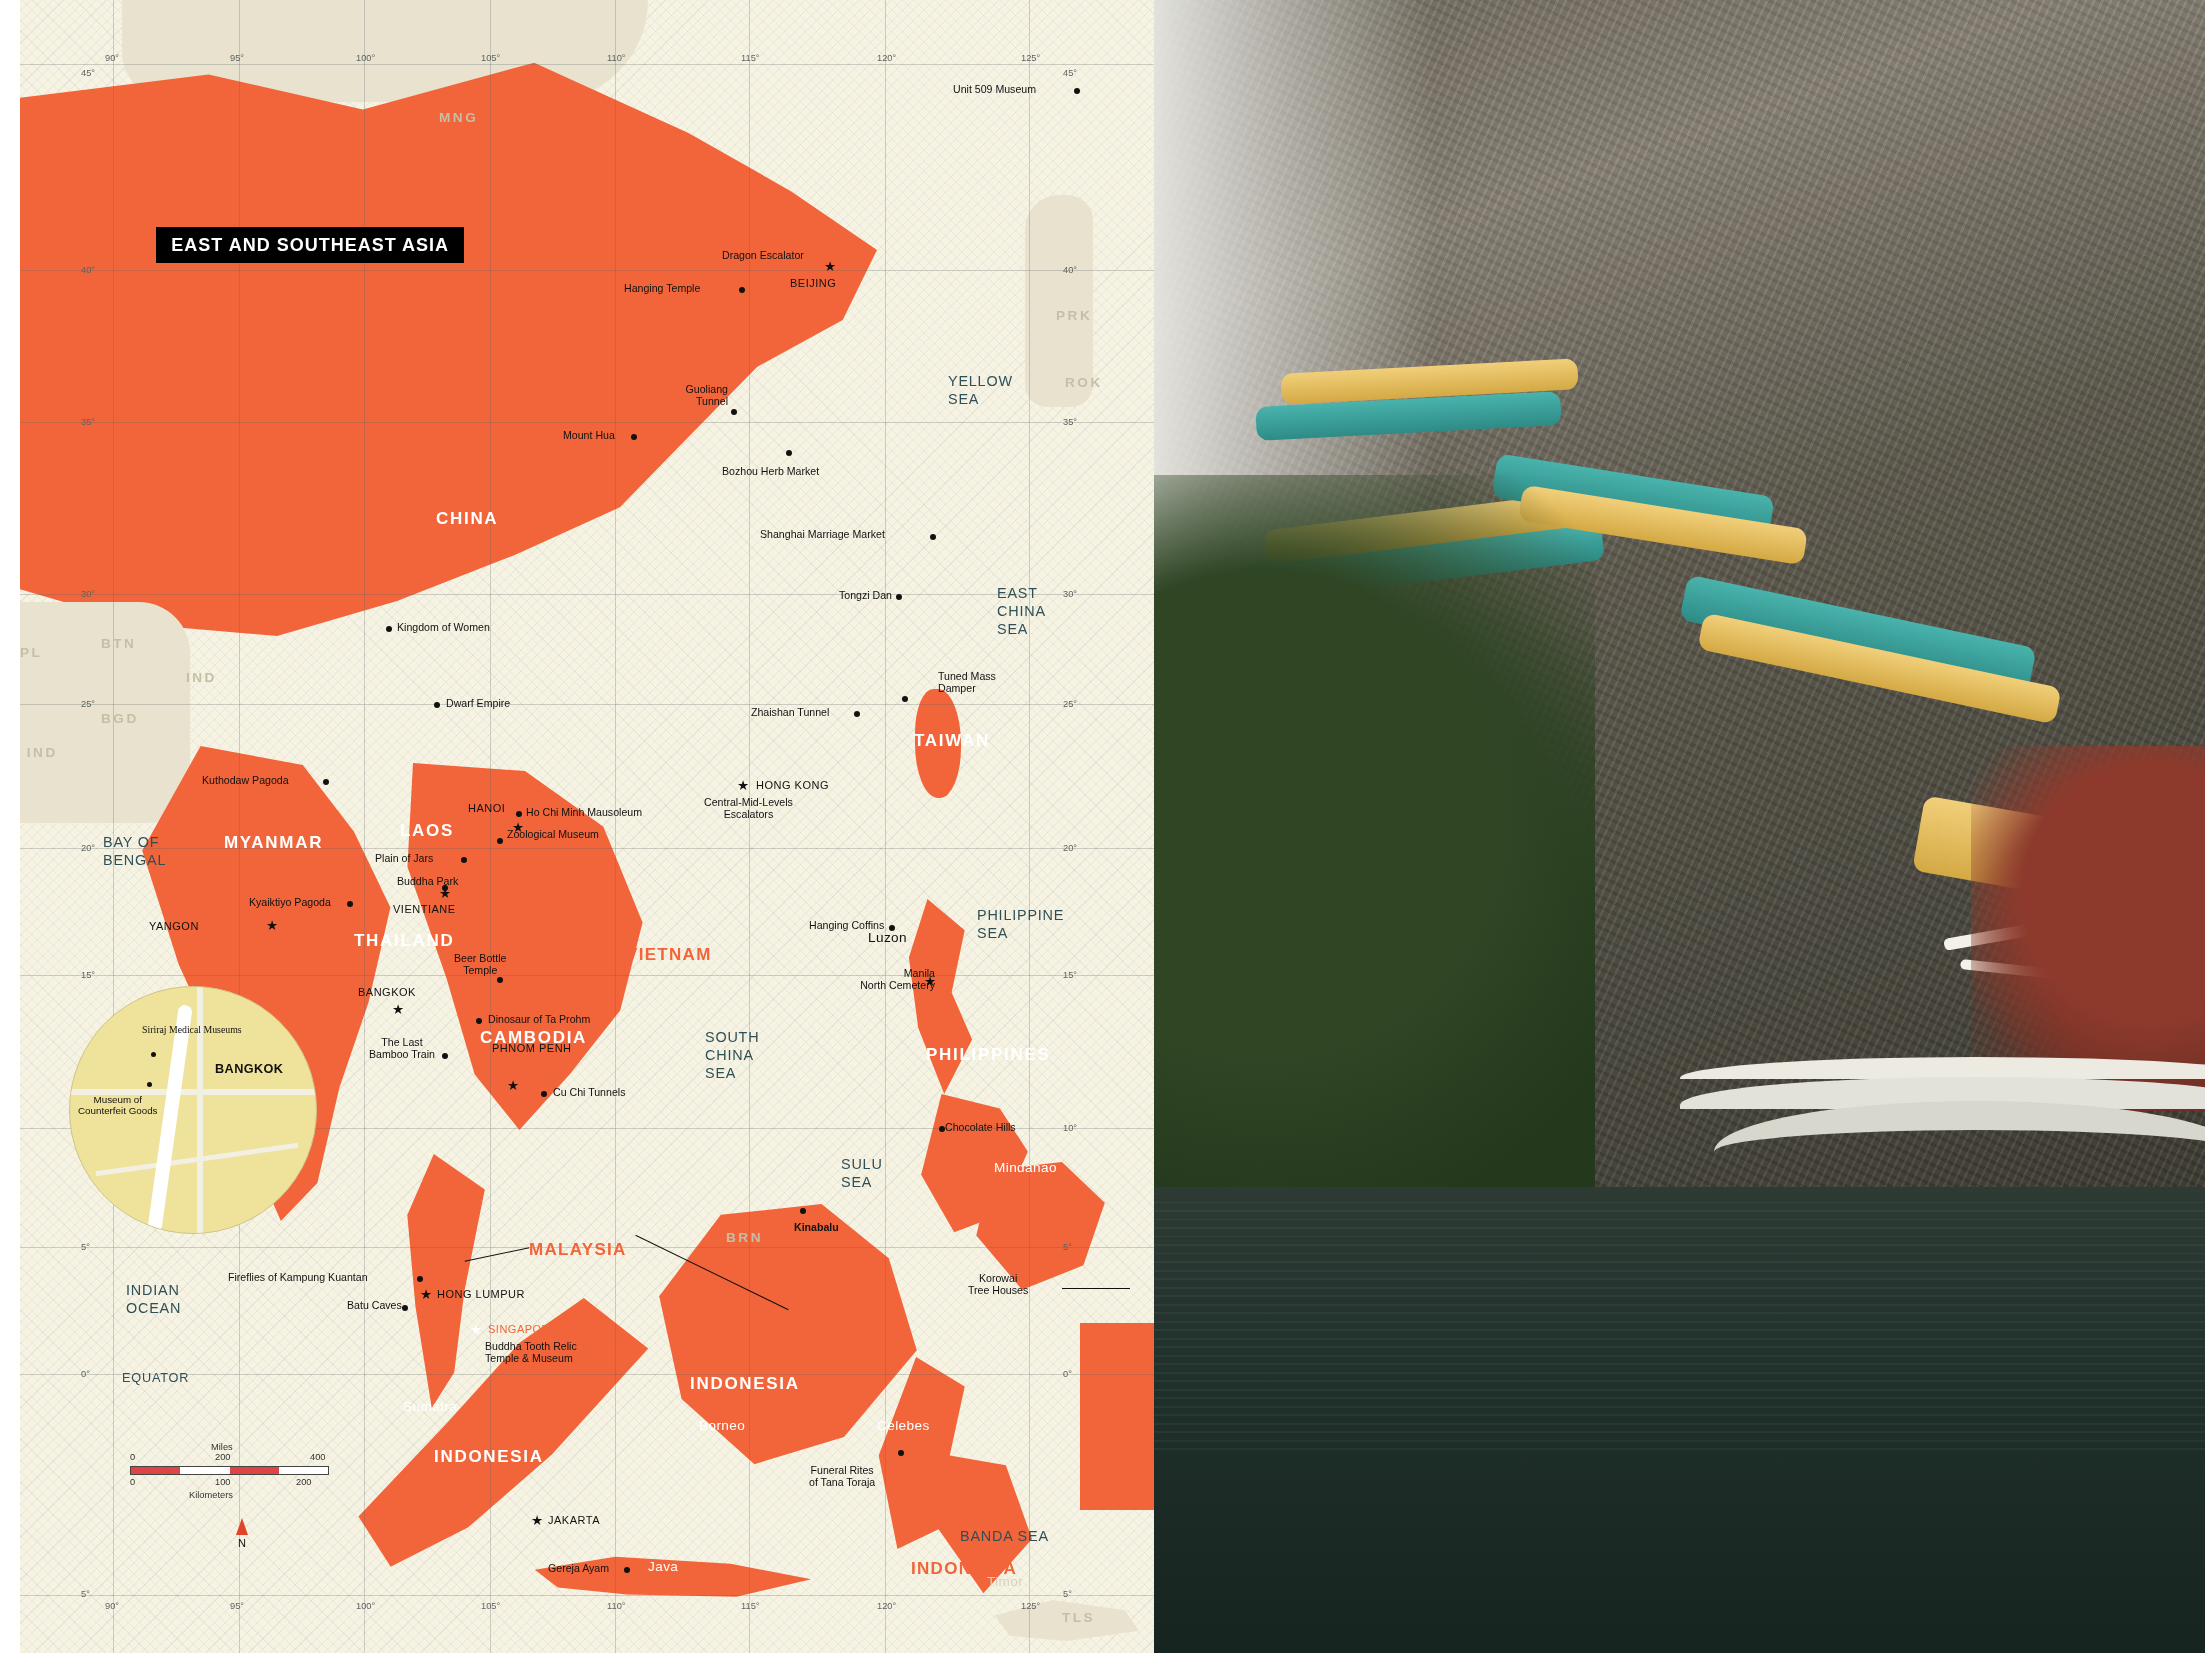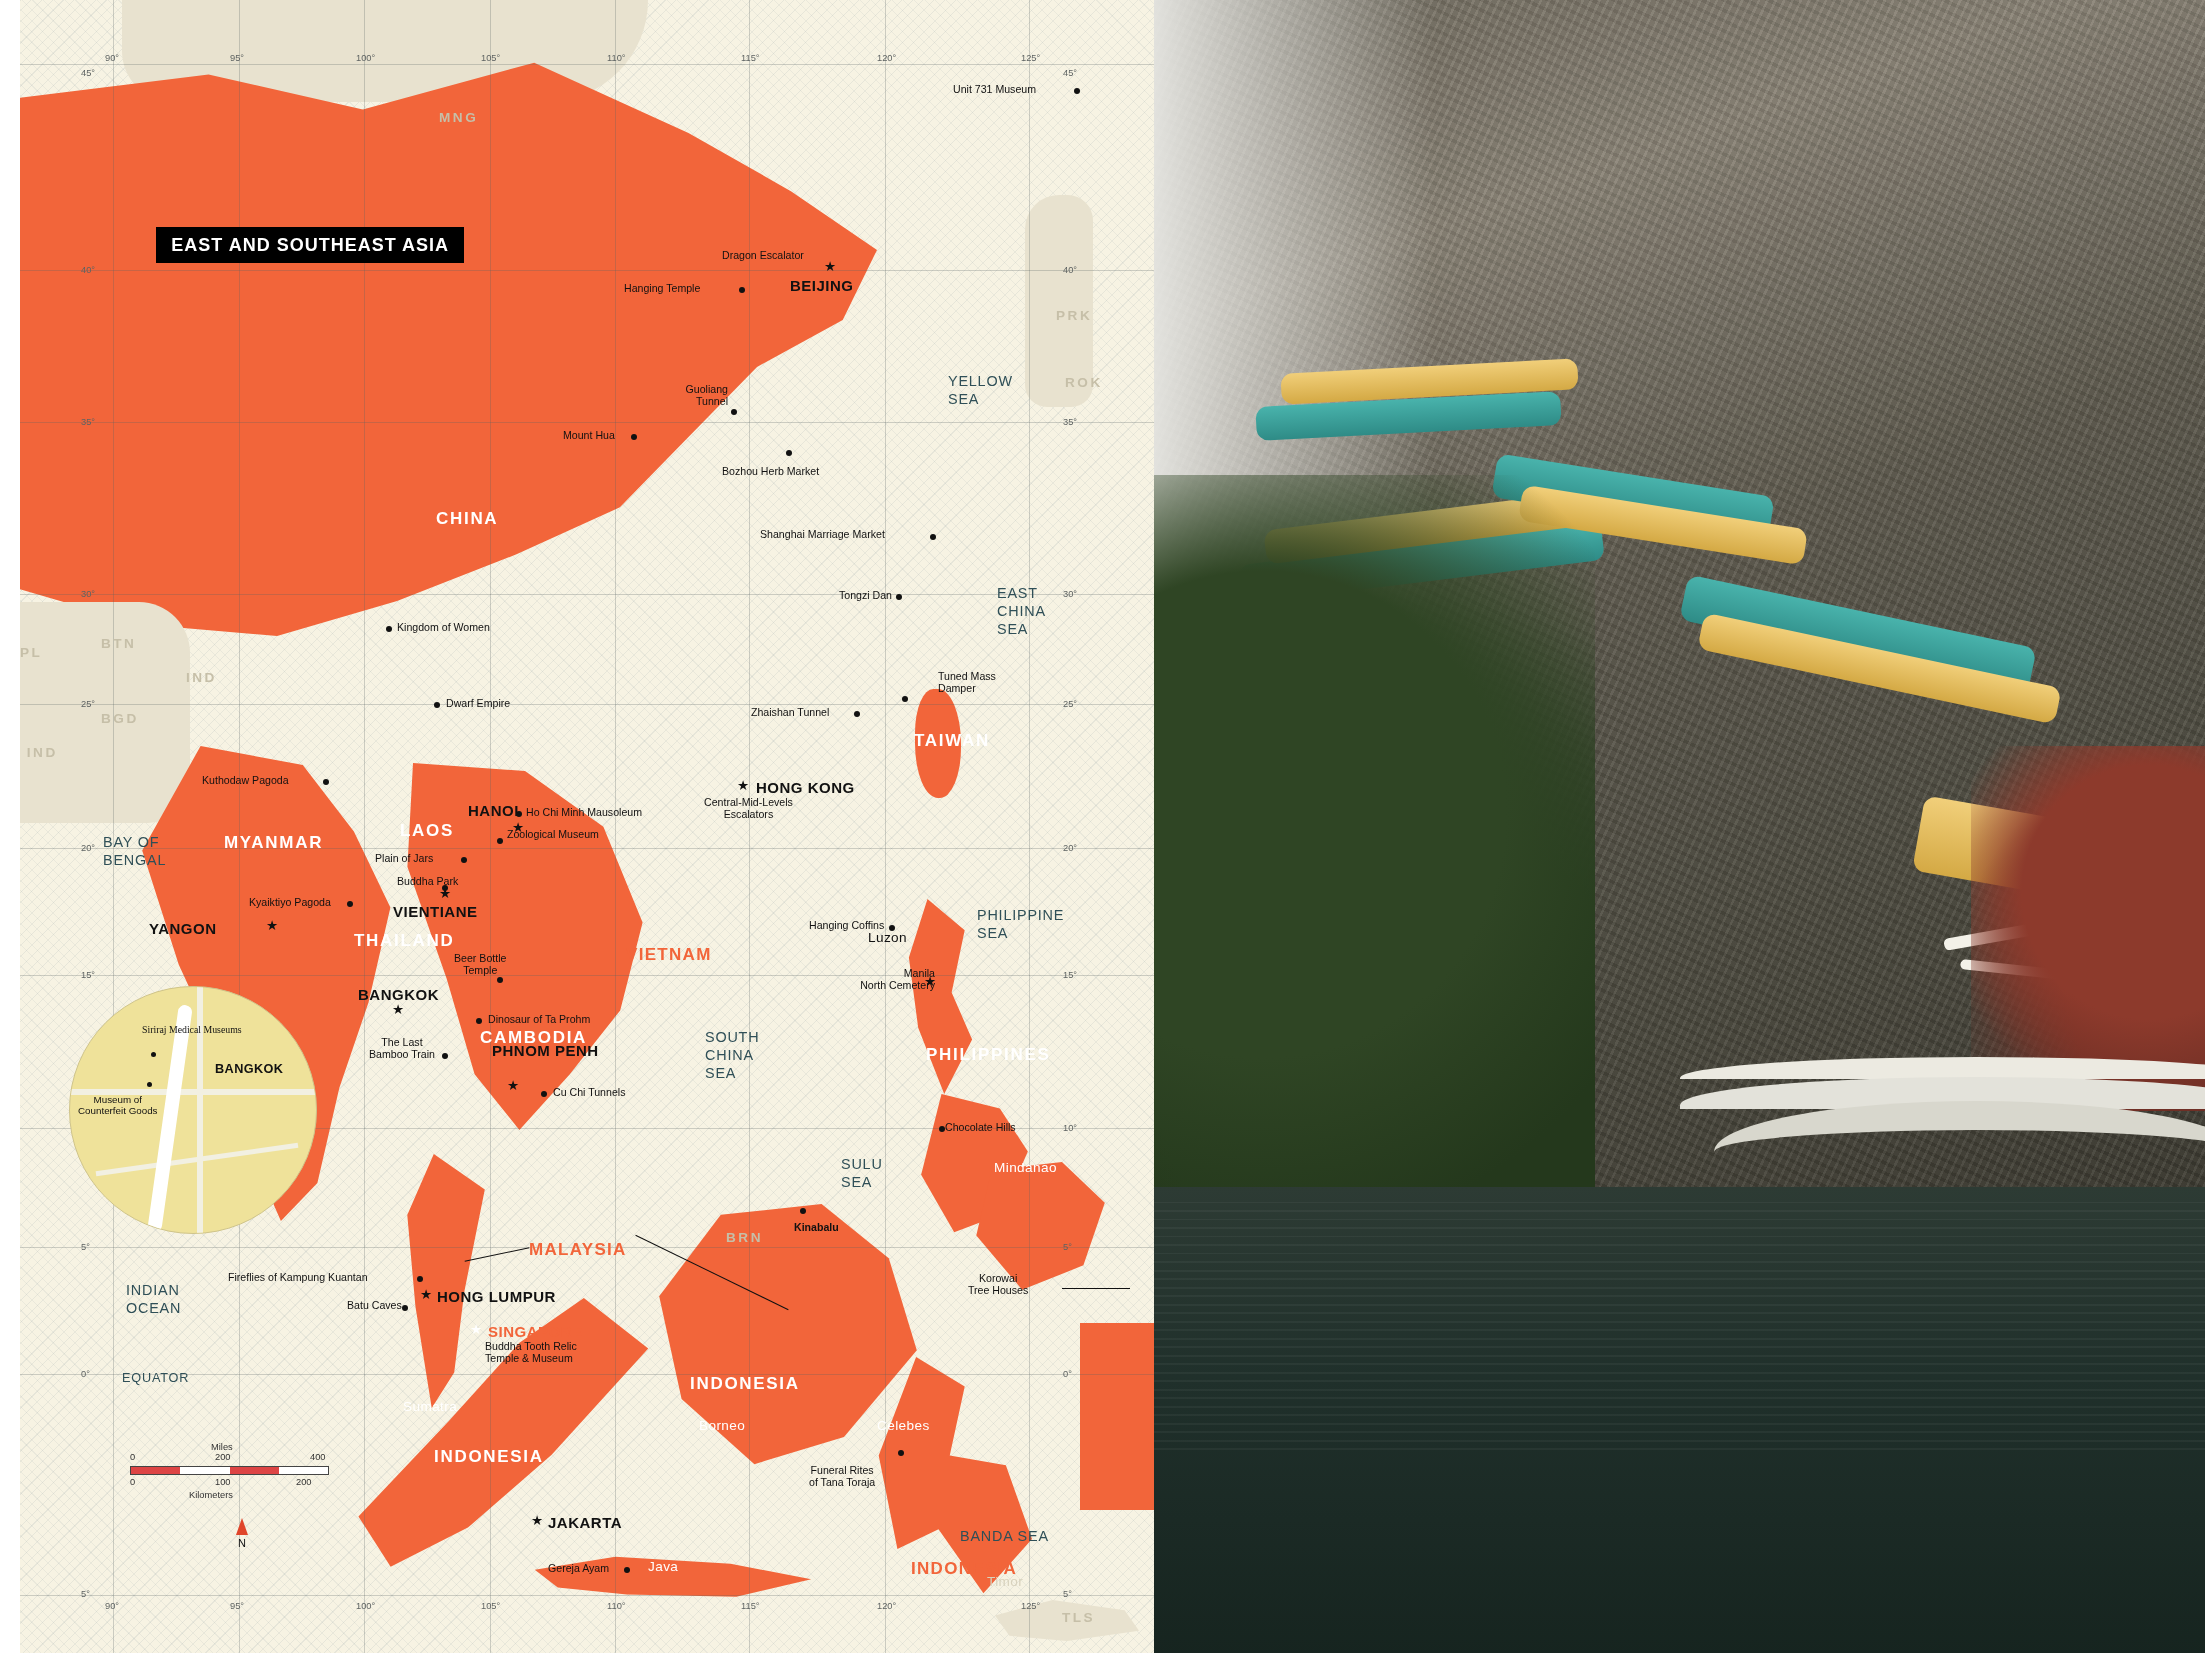--- a/index.html
+++ b/index.html
@@ -27,21 +27,21 @@
   .titlebox{position:absolute;left:136px;top:227px;background:#000;color:#fff;font-weight:bold;
     letter-spacing:1px;font-size:18px;padding:7.6px 15.3px;}
   .subtitle{position:absolute;left:126px;top:276px;width:365px;text-align:center;
     font-family:"Liberation Serif",serif;font-size:18px;color:#1a1a1a;line-height:1.45;}
   .subtitle i{font-style:italic;}
 
   
   .lbl{position:absolute;font-size:10.6px;color:#111;white-space:nowrap;}
   .country{position:absolute;font-weight:bold;letter-spacing:1.7px;color:#fff;font-size:17px;white-space:nowrap;}
   .country.vietnam{color:#f2653a;font-weight:bold;letter-spacing:1.3px;}
-  .cap{position:absolute;font-weight:bold;font-size:15px;color:#111;white-space:nowrap;letter-spacing:0.5px;}
+  .cap{position:absolute;font-weight:normal;font-size:11px;color:#111;white-space:nowrap;letter-spacing:0.5px;}
   .iso{position:absolute;font-size:13.6px;letter-spacing:2.5px;color:#c6bfa8;font-weight:bold;}
   .dot{position:absolute;width:6px;height:6px;background:#111;border-radius:50%;}
   .star{position:absolute;font-size:13.6px;color:#111;line-height:1;}
   .ocean-name{position:absolute;font-size:14.4px;color:#2f4f57;letter-spacing:0.8px;line-height:1.25;white-space:nowrap;}
   .isl-name{position:absolute;font-size:13.6px;color:#fff;letter-spacing:0.4px;}
 
   
   .inset{position:absolute;left:49px;top:986px;width:246px;height:246px;border-radius:50%;
     background:#efe29a;overflow:hidden;border:0.8px solid #cfc48a;}
   .inset .road{position:absolute;background:#f2f0e2;}
@@ -248,21 +248,21 @@
     <div class="star" style="left:717px;top:779px;">★</div>
     <div class="cap" style="left:736px;top:779px;">HONG KONG</div>
     <div class="star" style="left:400px;top:1288px;">★</div>
     <div class="cap" style="left:417px;top:1288px;">HONG LUMPUR</div>
     <div class="star" style="left:450px;top:1323px;color:#fff;">★</div>
     <div class="cap" style="left:468px;top:1323px;color:#f2653a;">SINGAPORE</div>
     <div class="star" style="left:511px;top:1514px;">★</div>
     <div class="cap" style="left:528px;top:1514px;">JAKARTA</div>
 
     <div class="dot" style="left:1054px;top:88px;"></div>
-    <div class="lbl" style="left:933px;top:83px;">Unit 731 Museum</div>
+    <div class="lbl" style="left:933px;top:83px;">Unit 509 Museum</div>
 
     <div class="lbl" style="left:702px;top:249px;">Dragon Escalator</div>
     <div class="dot" style="left:719px;top:287px;"></div>
     <div class="lbl" style="left:604px;top:282px;">Hanging Temple</div>
 
     <div class="dot" style="left:711px;top:409px;"></div>
     <div class="lbl" style="left:640px;top:383px;text-align:right;width:68px;">Guoliang<br>Tunnel</div>
 
     <div class="dot" style="left:611px;top:434px;"></div>
     <div class="lbl" style="left:543px;top:429px;">Mount Hua</div>

